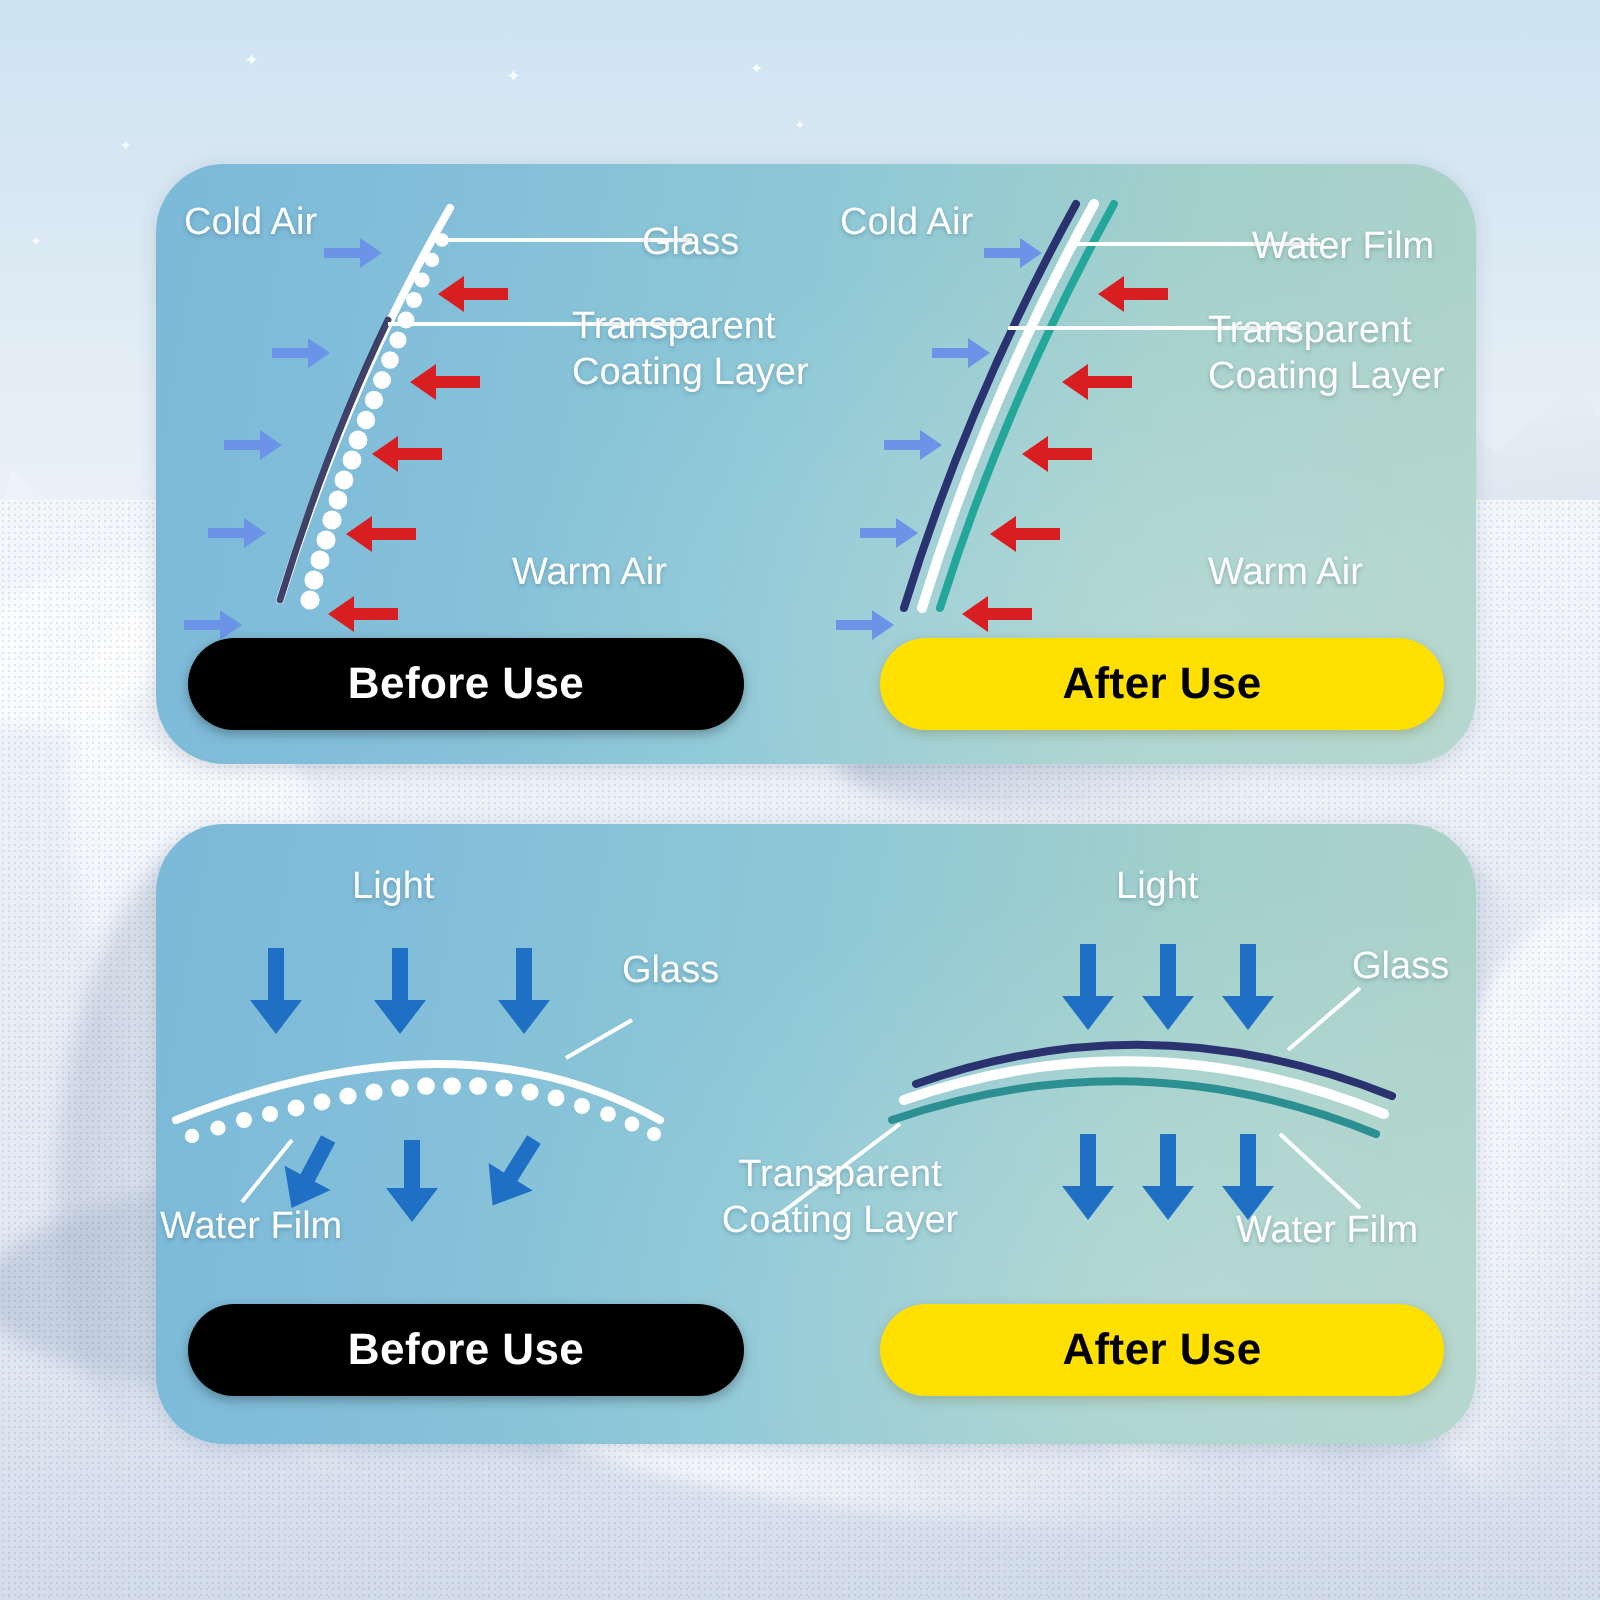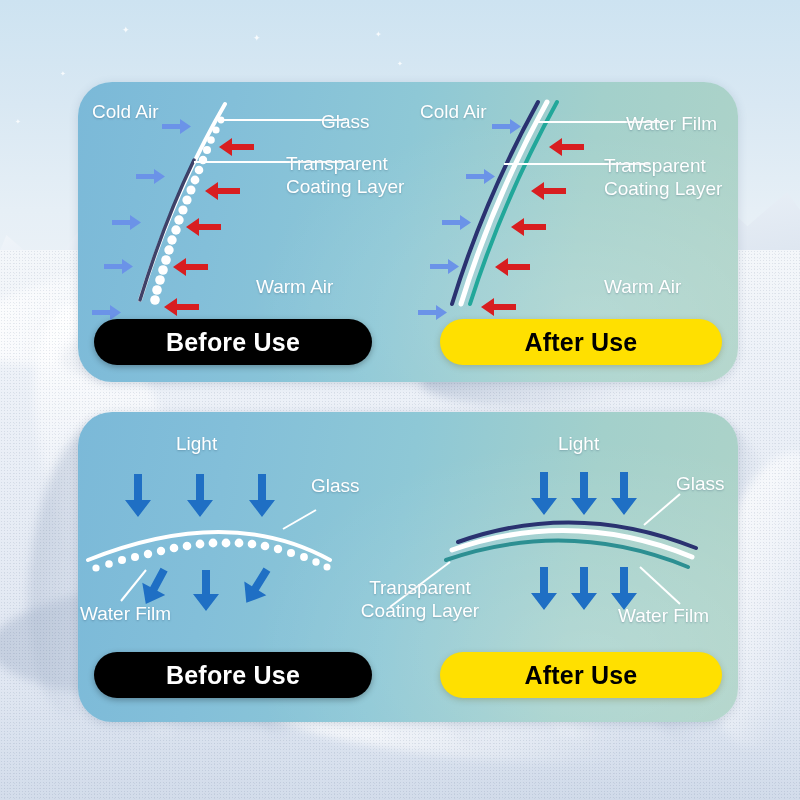--- a/index.html
+++ b/index.html
@@ -87,21 +87,21 @@
     font-size:19px; line-height:23px; white-space:nowrap;
     text-shadow: 0 1px 2px rgba(40,70,95,.30);
   }
   .lbl.two { white-space:normal; text-align:center; }
 
   
   .pill {
     position:absolute;
     height:46px; border-radius:23px;
     display:flex; align-items:center; justify-content:center;
-    font-size:25px; font-weight:bold; letter-spacing:.2px;
+    font-size:22px; font-weight:bold; letter-spacing:.2px;
   }
   .pill-dark   { background:#000000; color:#ffffff; box-shadow:0 2px 6px rgba(0,0,0,.3); }
   .pill-yellow { background:#ffe000; color:#000000; box-shadow:0 2px 6px rgba(90,80,0,.25); }
 
   svg { position:absolute; left:0; top:0; overflow:visible; }
   .svg-layer { position:absolute; inset:0; }
 </style>
 </head>
 <body>
 

